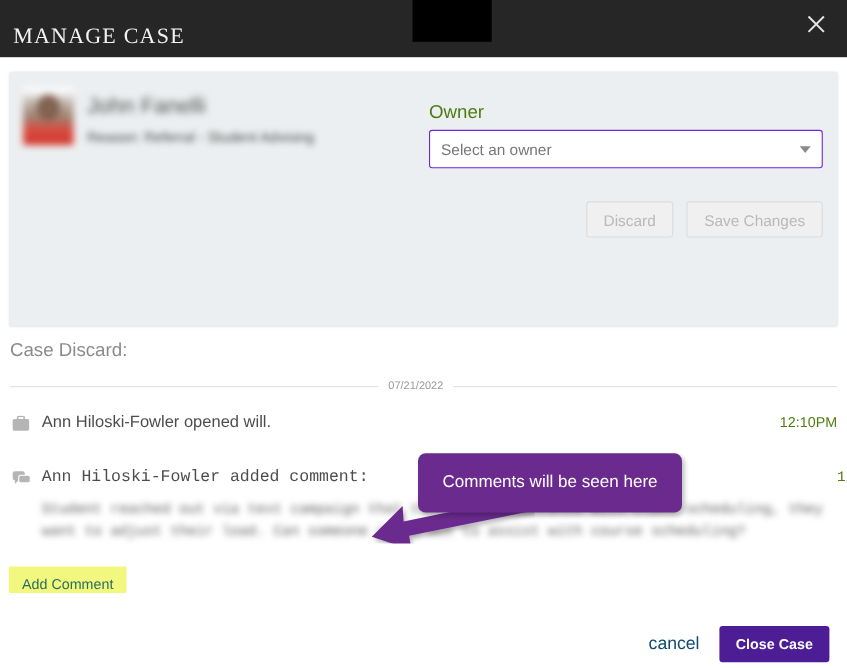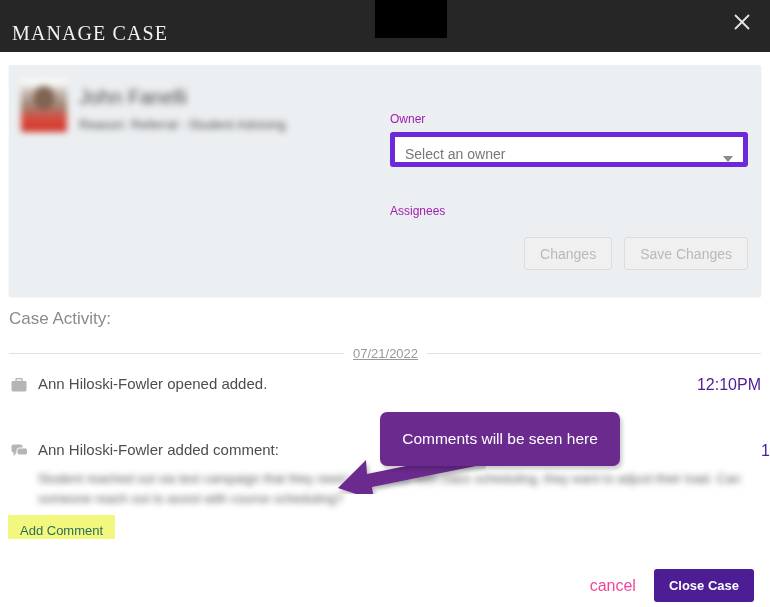--- a/index.html
+++ b/index.html
@@ -92,31 +92,30 @@
     line-height: 18px;
   }
 
   
   .form-col {
     position: absolute;
     left: 381px; top: 27px;
     width: 358px;
   }
   .field-label {
-    font-size: 12px;
-    color: #a21caf;
+    font-size: 17px;
+    color: #4d7c0f;
     margin-bottom: 6px;
-    margin-top: 20px;
   }
   .select-box, .text-box {
     width: 358px; height: 35px;
     background: #ffffff;
-    border: 5px solid #6d28d9;
+    border: 1px solid #6d28d9;
     border-radius: 3px;
-    display: flex; align-items: flex-end;
+    display: flex; align-items: center;
     padding: 0 10px;
     font-size: 14px;
     color: #777777;
     cursor: pointer;
   }
   .select-box { justify-content: space-between; }
   .caret {
     width: 0; height: 0;
     border-left: 5px solid transparent;
     border-right: 5px solid transparent;
@@ -154,52 +153,51 @@
     position: absolute;
     left: 9px; top: 294px;
     width: 752px;
     display: flex;
     align-items: center;
   }
   .divider-line { flex: 0 0 auto; height: 1px; background: #e0e0e0; }
   .divider-line.left { width: 335px; }
   .divider-line.right { flex: 1 1 auto; }
   .date-label {
-    font-size: 13px;
+    font-size: 10px;
     color: #999999;
     padding: 0 9px;
     white-space: nowrap;
-    text-decoration: underline;
   }
 
   .activity-row {
     position: absolute;
     left: 9px;
     width: 752px;
     display: flex;
     align-items: flex-start;
   }
   .activity-row.r1 { top: 322px; }
-  .activity-row.r2 { top: 388px; }
+  .activity-row.r2 { top: 372px; font-family: Liberation Mono, monospace; }
 
   .act-icon {
     width: 20px; height: 20px;
     flex: 0 0 20px;
     margin-top: 1px;
     display: flex; align-items: center; justify-content: center;
   }
   .act-main { flex: 1 1 auto; margin-left: 9px; }
   .act-text {
     font-size: 15px;
     color: #4d4d4d;
     line-height: 20px;
   }
   .act-time {
-    font-size: 16px;
-    color: #4c1d95;
+    font-size: 13px;
+    color: #4d7c0f;
     flex: 0 0 auto;
     margin-left: 8px;
     white-space: nowrap;
     padding-top: 2px;
   }
   .comment-body {
     margin-top: 9px;
     font-size: 13px;
     color: #5a5a5a;
     line-height: 20px;
@@ -253,21 +251,21 @@
     left: 0; top: 512px;
     width: 770px; height: 43px;
     display: flex;
     align-items: center;
     justify-content: flex-end;
     padding-right: 16px;
     gap: 18px;
   }
   .cancel-link {
     font-size: 16px;
-    color: #ec4899;
+    color: #0c4a6e;
     cursor: pointer;
   }
   .close-case-btn {
     background: #4c1d95;
     color: #ffffff;
     font-size: 13px;
     font-weight: bold;
     border: none;
     border-radius: 3px;
     padding: 9px 15px;
@@ -303,48 +301,47 @@
 
     <div class="form-col">
       <div class="field-label">Owner</div>
       <div class="select-box">
         <span>Select an owner</span>
         <span class="caret"></span>
       </div>
 
       <div class="spacer-18"></div>
 
-      <div class="field-label">Assignees</div>
 
       <div class="spacer-10"></div>
 
       <div class="btn-row">
-        <div class="btn-ghost">Changes</div>
+        <div class="btn-ghost">Discard</div>
         <div class="btn-ghost">Save Changes</div>
       </div>
     </div>
   </div>
 
-  <div class="activity-title">Case Activity:</div>
+  <div class="activity-title">Case Discard:</div>
 
   <div class="date-divider">
     <div class="divider-line left"></div>
     <div class="date-label">07/21/2022</div>
     <div class="divider-line right"></div>
   </div>
 
   <div class="activity-row r1">
     <div class="act-icon">
       <svg width="16" height="14" viewBox="0 0 16 14" aria-hidden="true">
         <rect x="5" y="0.5" width="6" height="3" rx="1" fill="none" stroke="#b5b5b5" stroke-width="1.4"></rect>
         <rect x="0.5" y="3" width="15" height="10.5" rx="1.4" fill="#b5b5b5"></rect>
       </svg>
     </div>
     <div class="act-main">
-      <div class="act-text">Ann Hiloski-Fowler opened added.</div>
+      <div class="act-text">Ann Hiloski-Fowler opened will.</div>
     </div>
     <div class="act-time">12:10PM</div>
   </div>
 
   <div class="activity-row r2">
     <div class="act-icon">
       <svg width="17" height="14" viewBox="0 0 17 14" aria-hidden="true">
         <rect x="0.5" y="0.5" width="11" height="8" rx="2" fill="#b5b5b5"></rect>
         <polygon points="2.5,8 2.5,12 6,8.5" fill="#b5b5b5"></polygon>
         <rect x="6" y="4" width="10.5" height="7" rx="2" fill="#b5b5b5" stroke="#ffffff" stroke-width="1"></rect>

